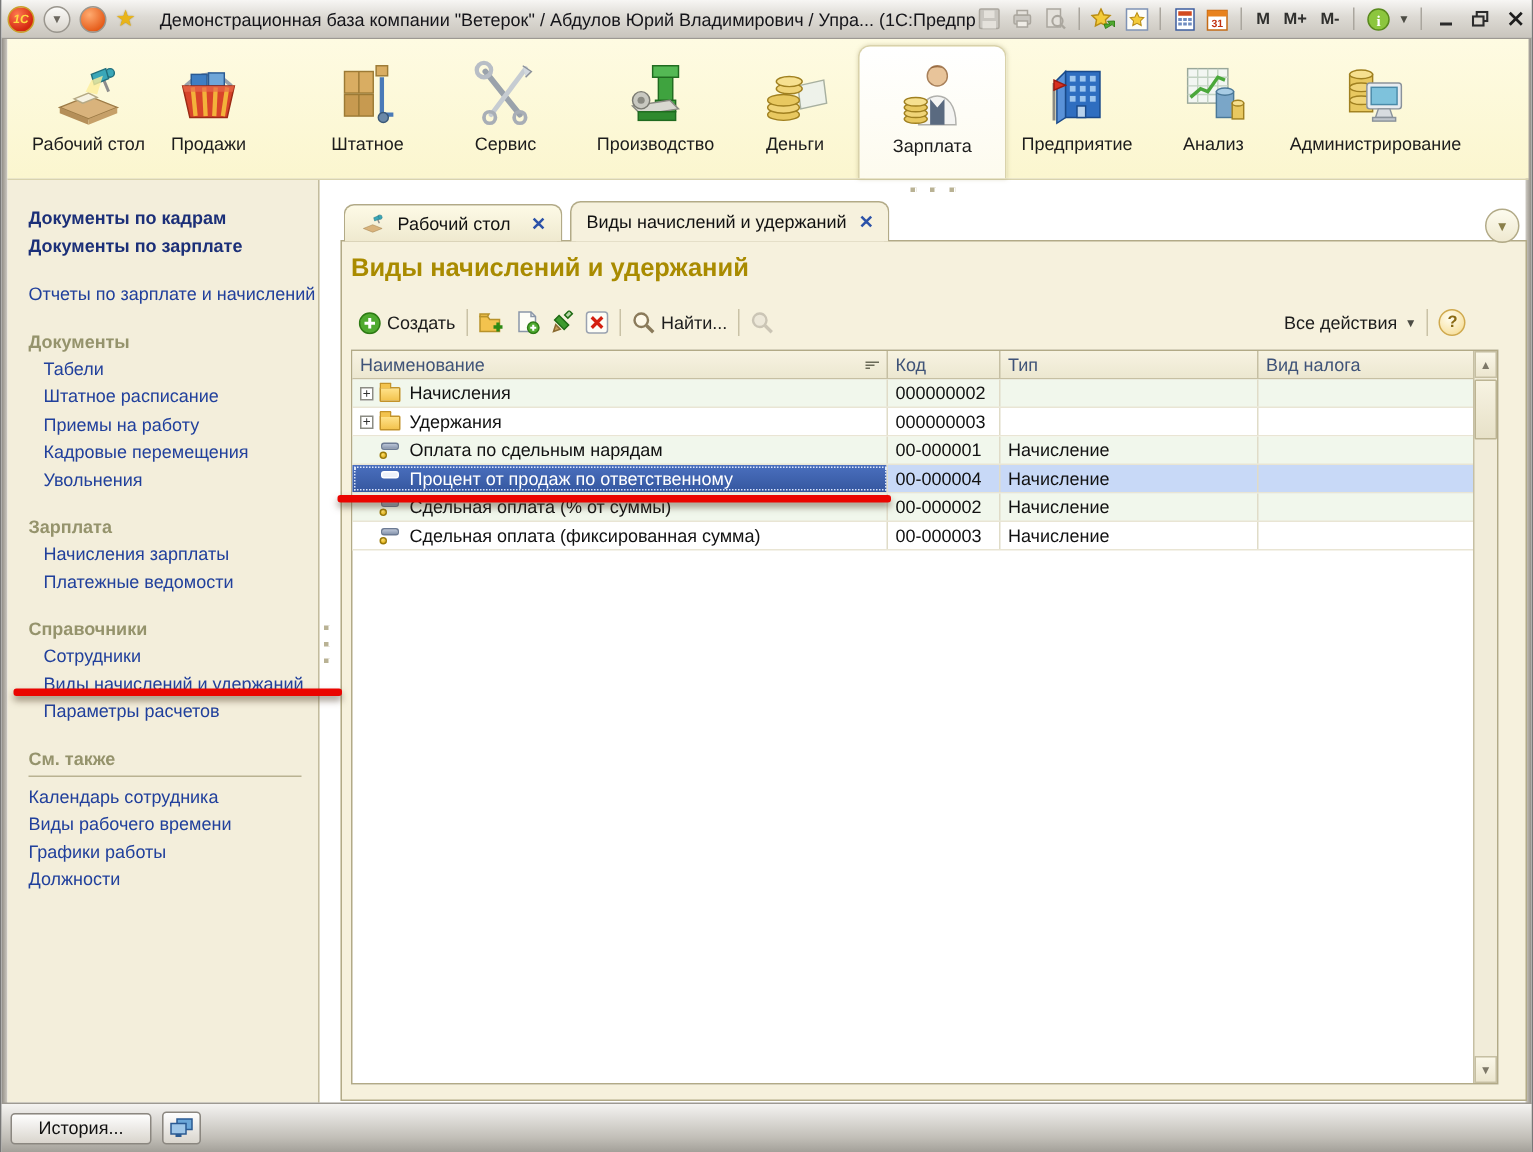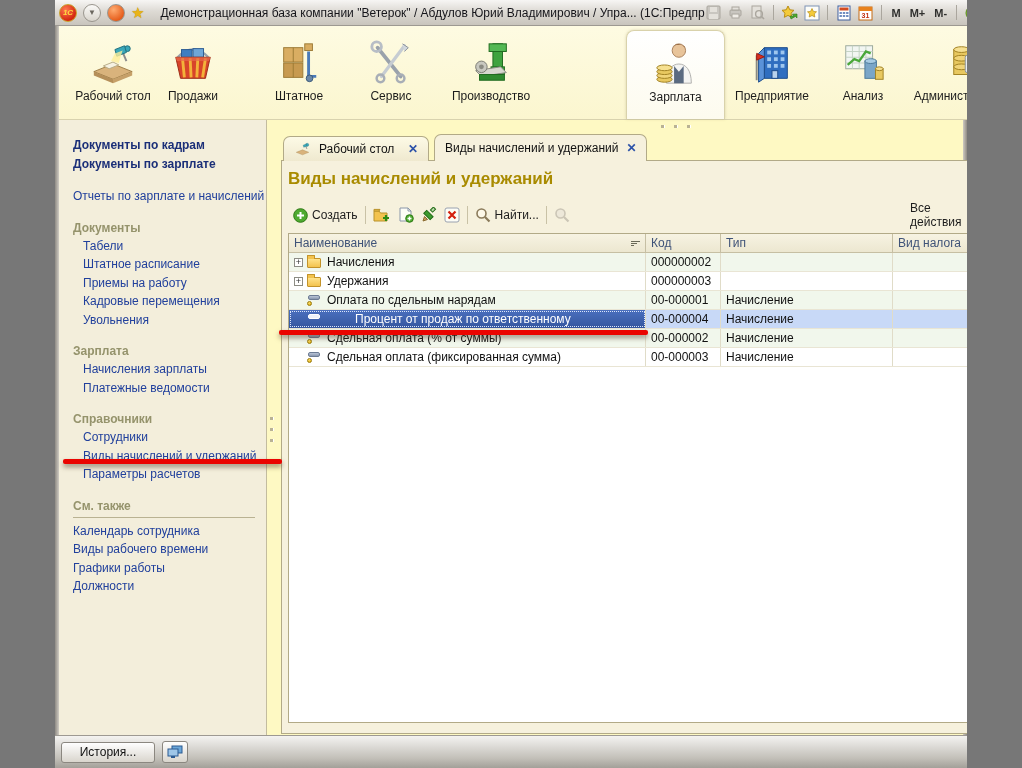--- a/index.html
+++ b/index.html
@@ -1,19 +1,19 @@
 <!DOCTYPE html>
 <html><head>
 <meta charset="utf-8">
 <style>
   html,body{margin:0;padding:0;background:#777;}
   *{box-sizing:border-box;}
-  .window{position:relative;width:912px;height:768px;margin:0 auto;
+  .window{position:relative;width:1020px;height:768px;margin:0 auto;
     font-family:"Liberation Sans",sans-serif;font-size:12px;color:#111;
-    background:#fef9c3;overflow:hidden;}
+    background:#ffffff;overflow:hidden;}
 
   
   .titlebar{position:absolute;left:0;top:0;width:1022px;height:26px;
     background:linear-gradient(#f7f6f4,#dddad4 45%,#c9c5bd);
     border-bottom:1px solid #9d9992;display:flex;align-items:center;padding:0 4px;}
   .tb-left{display:flex;align-items:center;gap:6px;}
   .logo1c{width:18px;height:18px;border-radius:50%;
     background:radial-gradient(circle at 35% 30%,#ff7a50,#d42810 70%);
     border:1px solid #caa12c;color:#ffd940;font-size:8px;font-weight:bold;
     display:flex;align-items:center;justify-content:center;font-style:italic;}
@@ -110,21 +110,21 @@
   .folder{position:relative;width:14px;height:10px;background:linear-gradient(#ffe28a,#f3c34e);
     border:1px solid #c3932a;border-radius:1px;margin-right:6px;margin-top:2px;flex:0 0 auto;}
   .folder::before{content:"";position:absolute;left:-1px;top:-4px;width:6px;height:3px;
     background:#f3c34e;border:1px solid #c3932a;border-bottom:none;border-radius:1px 1px 0 0;}
   .itemicon{position:relative;width:14px;height:12px;margin-left:14px;margin-right:5px;flex:0 0 auto;}
   .itemicon .dash{position:absolute;left:0;top:1px;width:12px;height:5px;border-radius:2px;
     background:linear-gradient(#b9c4d6,#8997af);border:1px solid #6c7b94;}
   .itemicon .dot{position:absolute;left:-1px;bottom:0;width:5px;height:5px;border-radius:50%;
     background:radial-gradient(circle at 35% 30%,#ffe070,#dca700);border:1px solid #9a7a08;}
   .grow.sel .c-name{background:linear-gradient(#4a6fbe,#35579f);color:#fff;
-    outline:1px dotted #dce6fb;outline-offset:-2px;gap:28px;}
+    outline:1px dotted #dce6fb;outline-offset:-2px;}
   .grow.sel{background:#c8d9f7;}
   .grow.sel .itemicon .dash{background:#eef2fa;border-color:#fff;}
   .vscroll{position:absolute;right:0;top:0;width:16px;height:100%;
     background:#f1ecd9;border-left:1px solid #c6bfa3;}
   .varrow{position:absolute;left:0;width:15px;height:18px;background:linear-gradient(#faf7e8,#ece6cf);
     border:1px solid #c6bfa3;display:flex;align-items:center;justify-content:center;
     color:#7d7868;font-size:8px;}
   .vthumb{position:absolute;left:0;top:19px;width:15px;height:40px;
     background:linear-gradient(#f7f3e2,#e7e1c8);border:1px solid #bcb493;border-radius:1px;}
 
@@ -326,20 +326,35 @@
             <rect x="24" y="28" width="14" height="8" fill="#3fa33f" stroke="#1f6a1f"></rect>
             <polygon points="8,32 34,28 40,34 14,38" fill="#d8d8d0" stroke="#8a8a82"></polygon>
             <rect x="12" y="36" width="26" height="6" fill="#2f8a2f" stroke="#1f6a1f"></rect>
             <circle cx="14" cy="28" r="6" fill="#c8c8c0" stroke="#7a7a72"></circle>
             <circle cx="14" cy="28" r="2.5" fill="#8a8a82"></circle>
           </svg>
       </div>
       <div class="rlabel">Производство</div>
     </div>
 
+    <div class="rsec" style="left:488px;width:74px">
+      <div class="ric">
+        <svg width="46" height="46" viewBox="0 0 48 48">
+            <polygon points="26,18 44,14 46,30 28,34" fill="#eef2ea" stroke="#a8b0a0"></polygon>
+            <g>
+              <ellipse cx="16" cy="38" rx="11" ry="4" fill="#e8c860" stroke="#a08020"></ellipse>
+              <ellipse cx="16" cy="33" rx="11" ry="4" fill="#f0d478" stroke="#a08020"></ellipse>
+              <ellipse cx="16" cy="28" rx="11" ry="4" fill="#e8c860" stroke="#a08020"></ellipse>
+              <ellipse cx="20" cy="20" rx="9" ry="3.5" fill="#f0d478" stroke="#a08020"></ellipse>
+              <ellipse cx="20" cy="15" rx="9" ry="3.5" fill="#f6e090" stroke="#a08020"></ellipse>
+            </g>
+          </svg>
+      </div>
+      <div class="rlabel">Деньги</div>
+    </div>
 
     <div class="rsec active" style="left:567px;width:99px">
       <div class="ric">
         <svg width="46" height="46" viewBox="0 0 48 48">
             <circle cx="27" cy="10" r="7" fill="#e8c49a" stroke="#a8805a"></circle>
             <path d="M20 6q7-6 14 1q-2-3-7-3t-7 2z" fill="#8a5a30"></path>
             <path d="M14 44c0-14 6-20 13-20s13 6 13 20z" fill="#f4f4f2" stroke="#b0b0ac"></path>
             <path d="M22 26l5 6 5-6v18H22z" fill="#5a6a80"></path>
             <g>
               <ellipse cx="12" cy="40" rx="8" ry="3" fill="#e8c860" stroke="#a08020"></ellipse>

